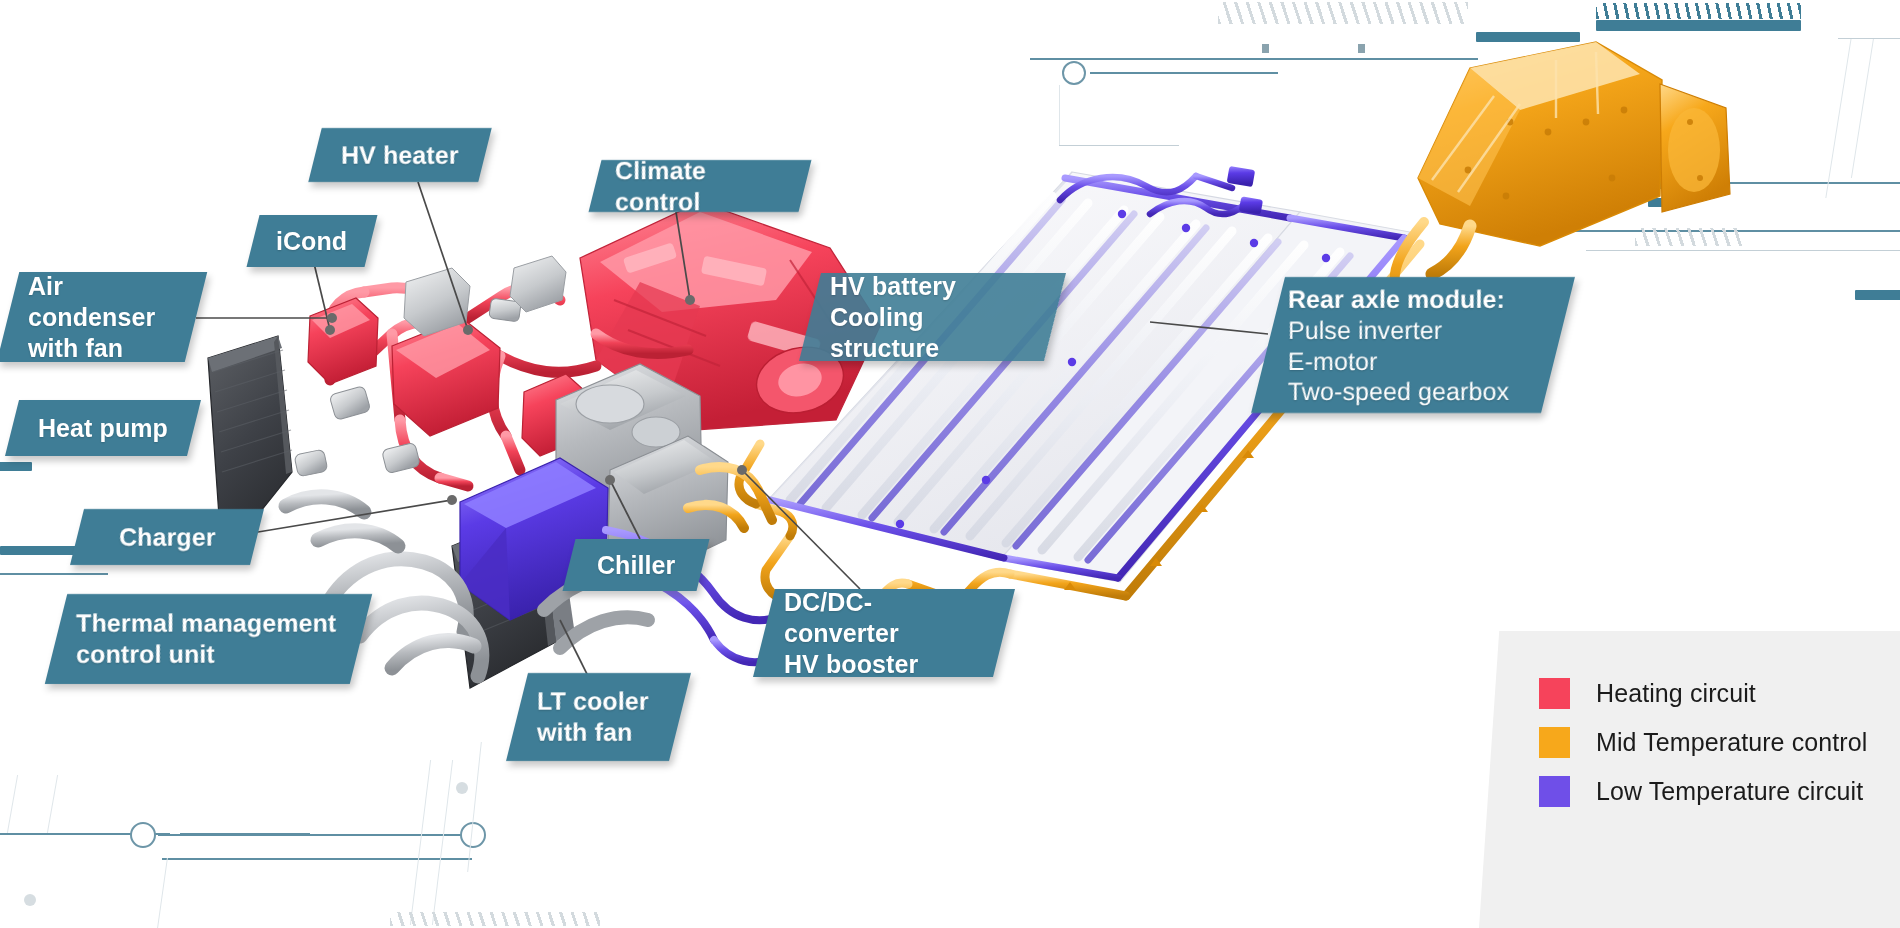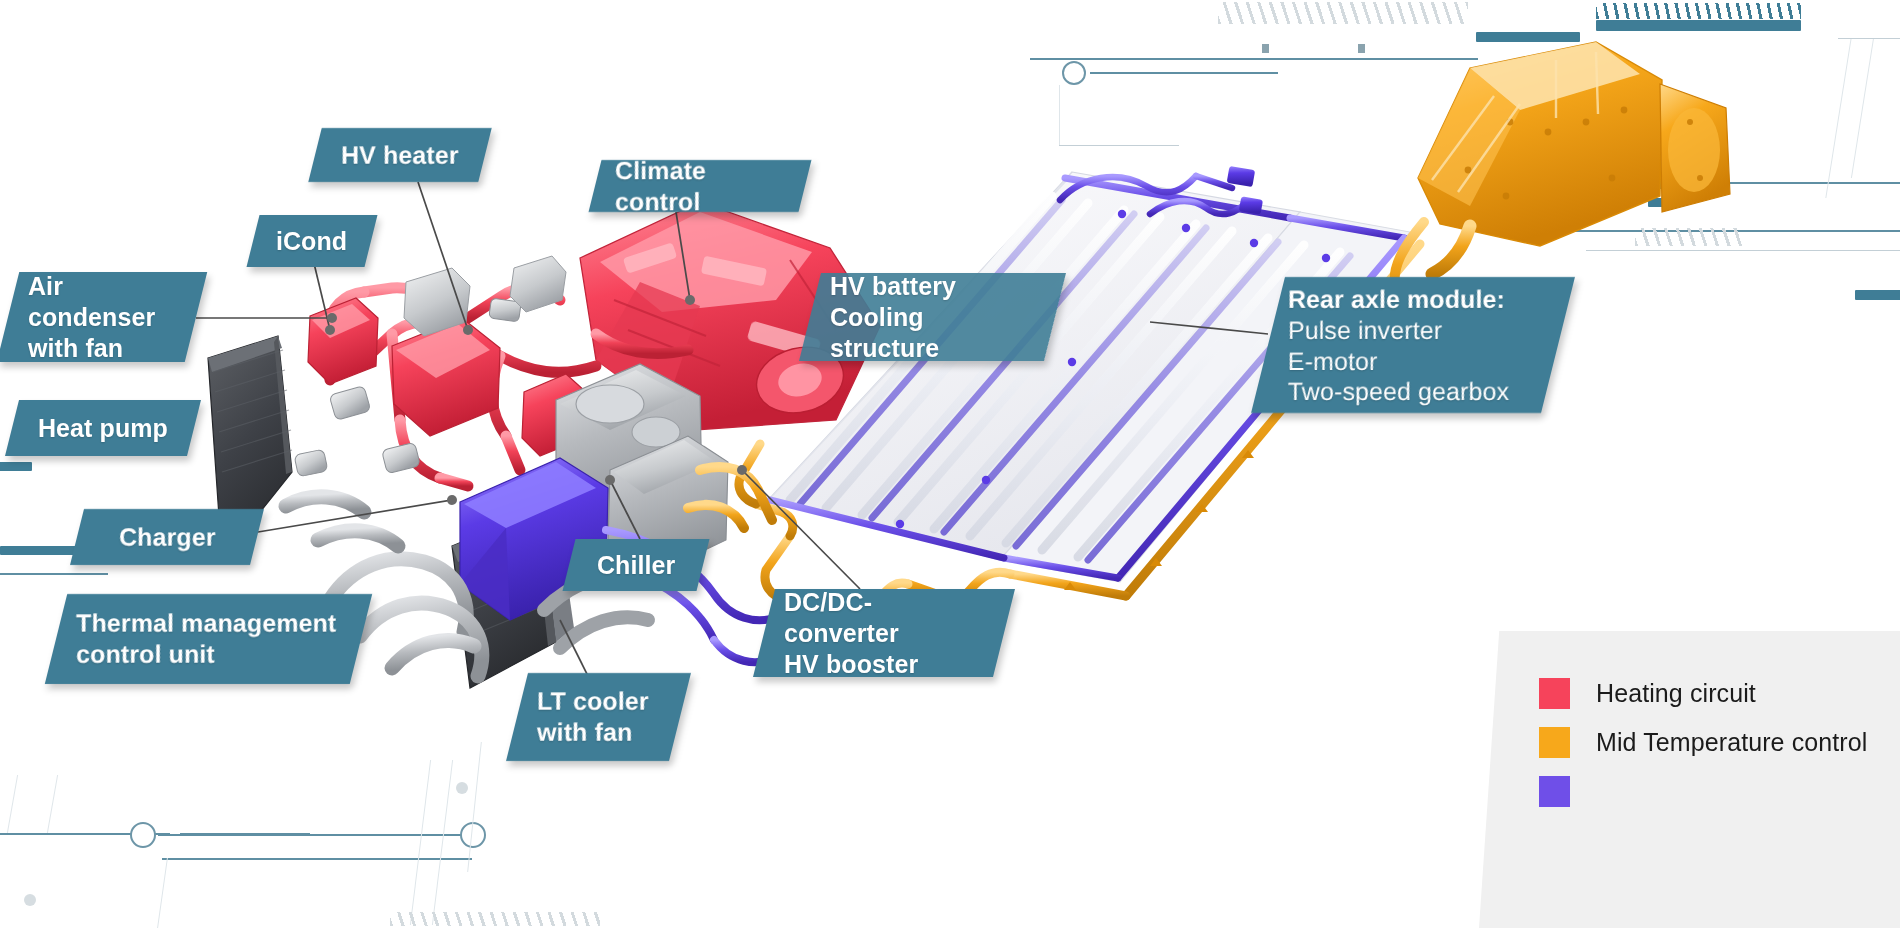--- a/index.html
+++ b/index.html
@@ -488,17 +488,18 @@
         <div class="legend-row">
           <div class="legend-swatch" style="background: rgb(246, 67, 91);"></div>
           <div class="legend-label">Heating circuit</div>
         </div>
         <div class="legend-row">
           <div class="legend-swatch" style="background: rgb(247, 168, 27);"></div>
           <div class="legend-label">Mid Temperature control</div>
         </div>
         <div class="legend-row">
           <div class="legend-swatch" style="background: rgb(111, 79, 232);"></div>
+          <div class="legend-label">Low Temperature circuit</div>
         </div>
       </div>
   </div>
 
 </div>
 
 </body></html>

